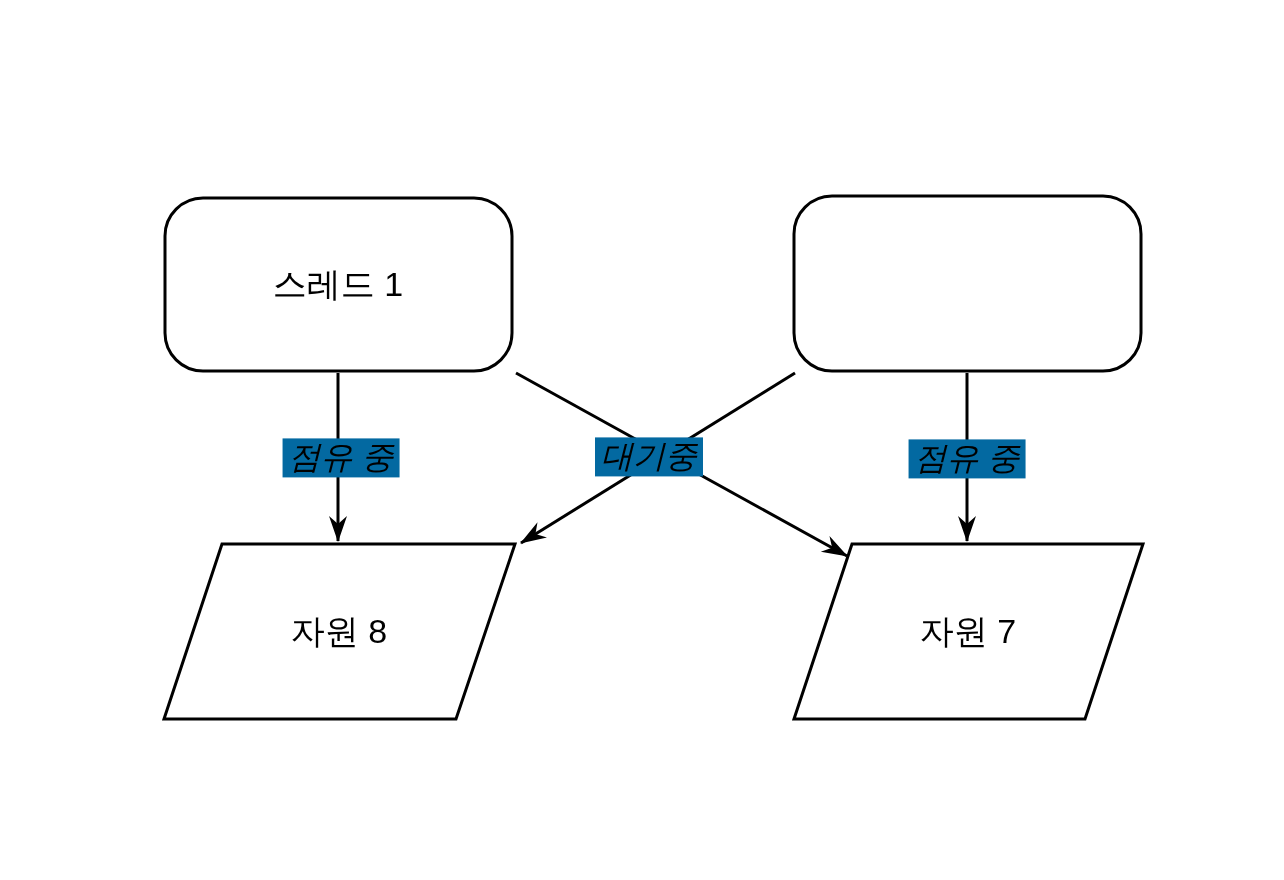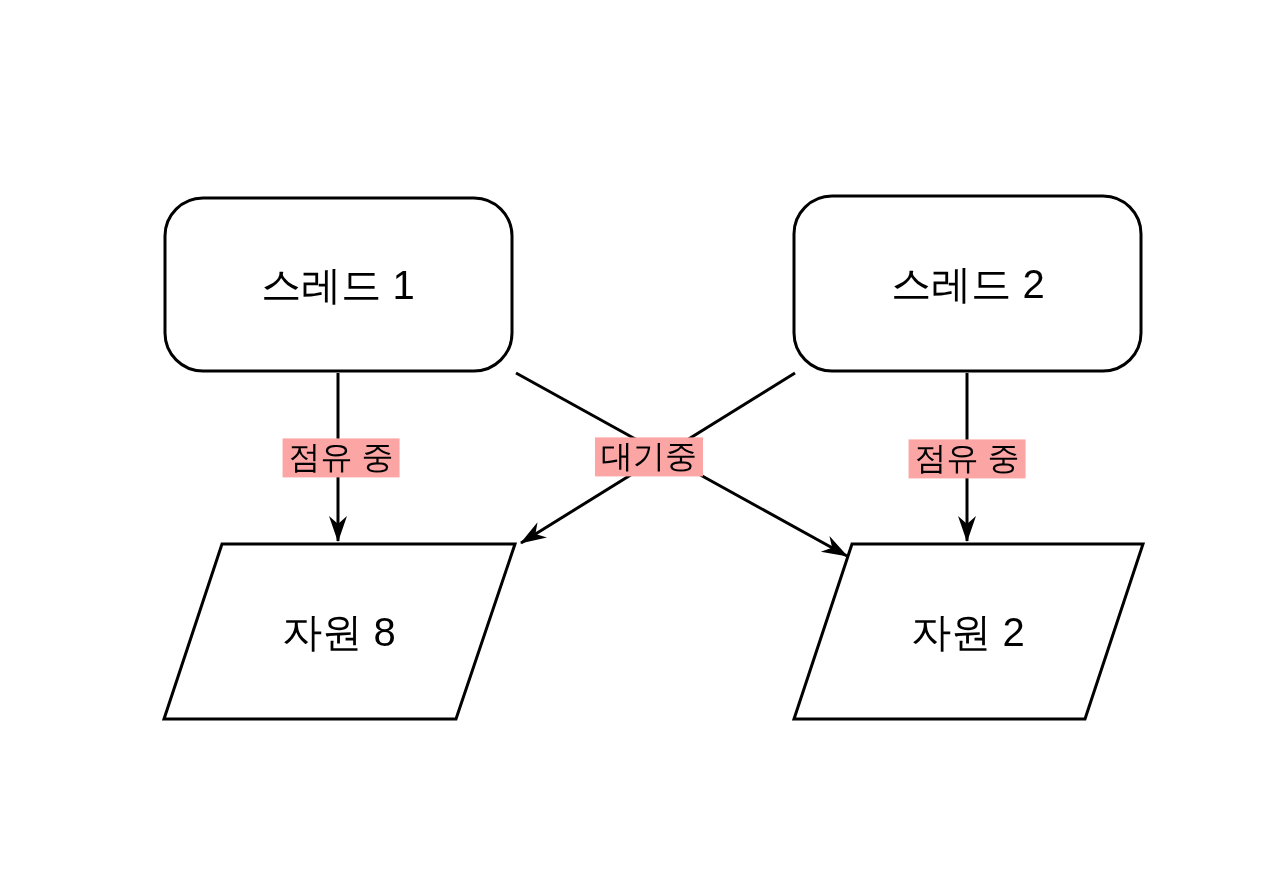--- a/index.html
+++ b/index.html
@@ -22,26 +22,27 @@
   }
   .label {
     position: absolute;
     transform: translate(-50%, -50%);
     color: #000000;
     white-space: nowrap;
     text-align: center;
     line-height: 1.1;
   }
   .node-label {
-    font-size: 40px;
+    font-size: 34px;
   }
   .edge-label {
     font-size: 32px;
-    background: #fca5a5;
+    background: #0369a1;
     padding: 2px 6px;
+    font-style: italic;
   }
 </style>
 </head>
 <body>
 
 <div class="canvas">
 
   <svg class="shapes" width="1284" height="880" viewBox="0 0 1284 880">
     <defs>
       <marker id="arrowhead" viewBox="0 0 28 20" refX="26" refY="10" markerWidth="28" markerHeight="20" markerUnits="userSpaceOnUse" orient="auto">
@@ -55,21 +56,20 @@
     <path d="M222,544 L515,544 L456,719 L164,719 Z" fill="#ffffff" stroke="#000000" stroke-width="3"></path>
     <path d="M852,544 L1143,544 L1085,719 L794,719 Z" fill="#ffffff" stroke="#000000" stroke-width="3"></path>
 
     <line x1="338" y1="373" x2="338" y2="541" stroke="#000000" stroke-width="3" marker-end="url(#arrowhead)"></line>
     <line x1="967" y1="373" x2="967" y2="541" stroke="#000000" stroke-width="3" marker-end="url(#arrowhead)"></line>
     <line x1="516" y1="373" x2="847" y2="556" stroke="#000000" stroke-width="3" marker-end="url(#arrowhead)"></line>
     <line x1="795" y1="373" x2="521" y2="543" stroke="#000000" stroke-width="3" marker-end="url(#arrowhead)"></line>
   </svg>
 
   <div class="label node-label" style="left:338px; top:285px;">스레드 1</div>
-  <div class="label node-label" style="left:968px; top:284px;">스레드 2</div>
   <div class="label node-label" style="left:339px; top:632px;">자원 8</div>
-  <div class="label node-label" style="left:968px; top:632px;">자원 2</div>
+  <div class="label node-label" style="left:968px; top:632px;">자원 7</div>
 
   <div class="label edge-label" style="left:341px; top:458px;">점유 중</div>
   <div class="label edge-label" style="left:967px; top:459px;">점유 중</div>
   <div class="label edge-label" style="left:649px; top:457px;">대기중</div>
 
 </div>
 
 </body></html>

